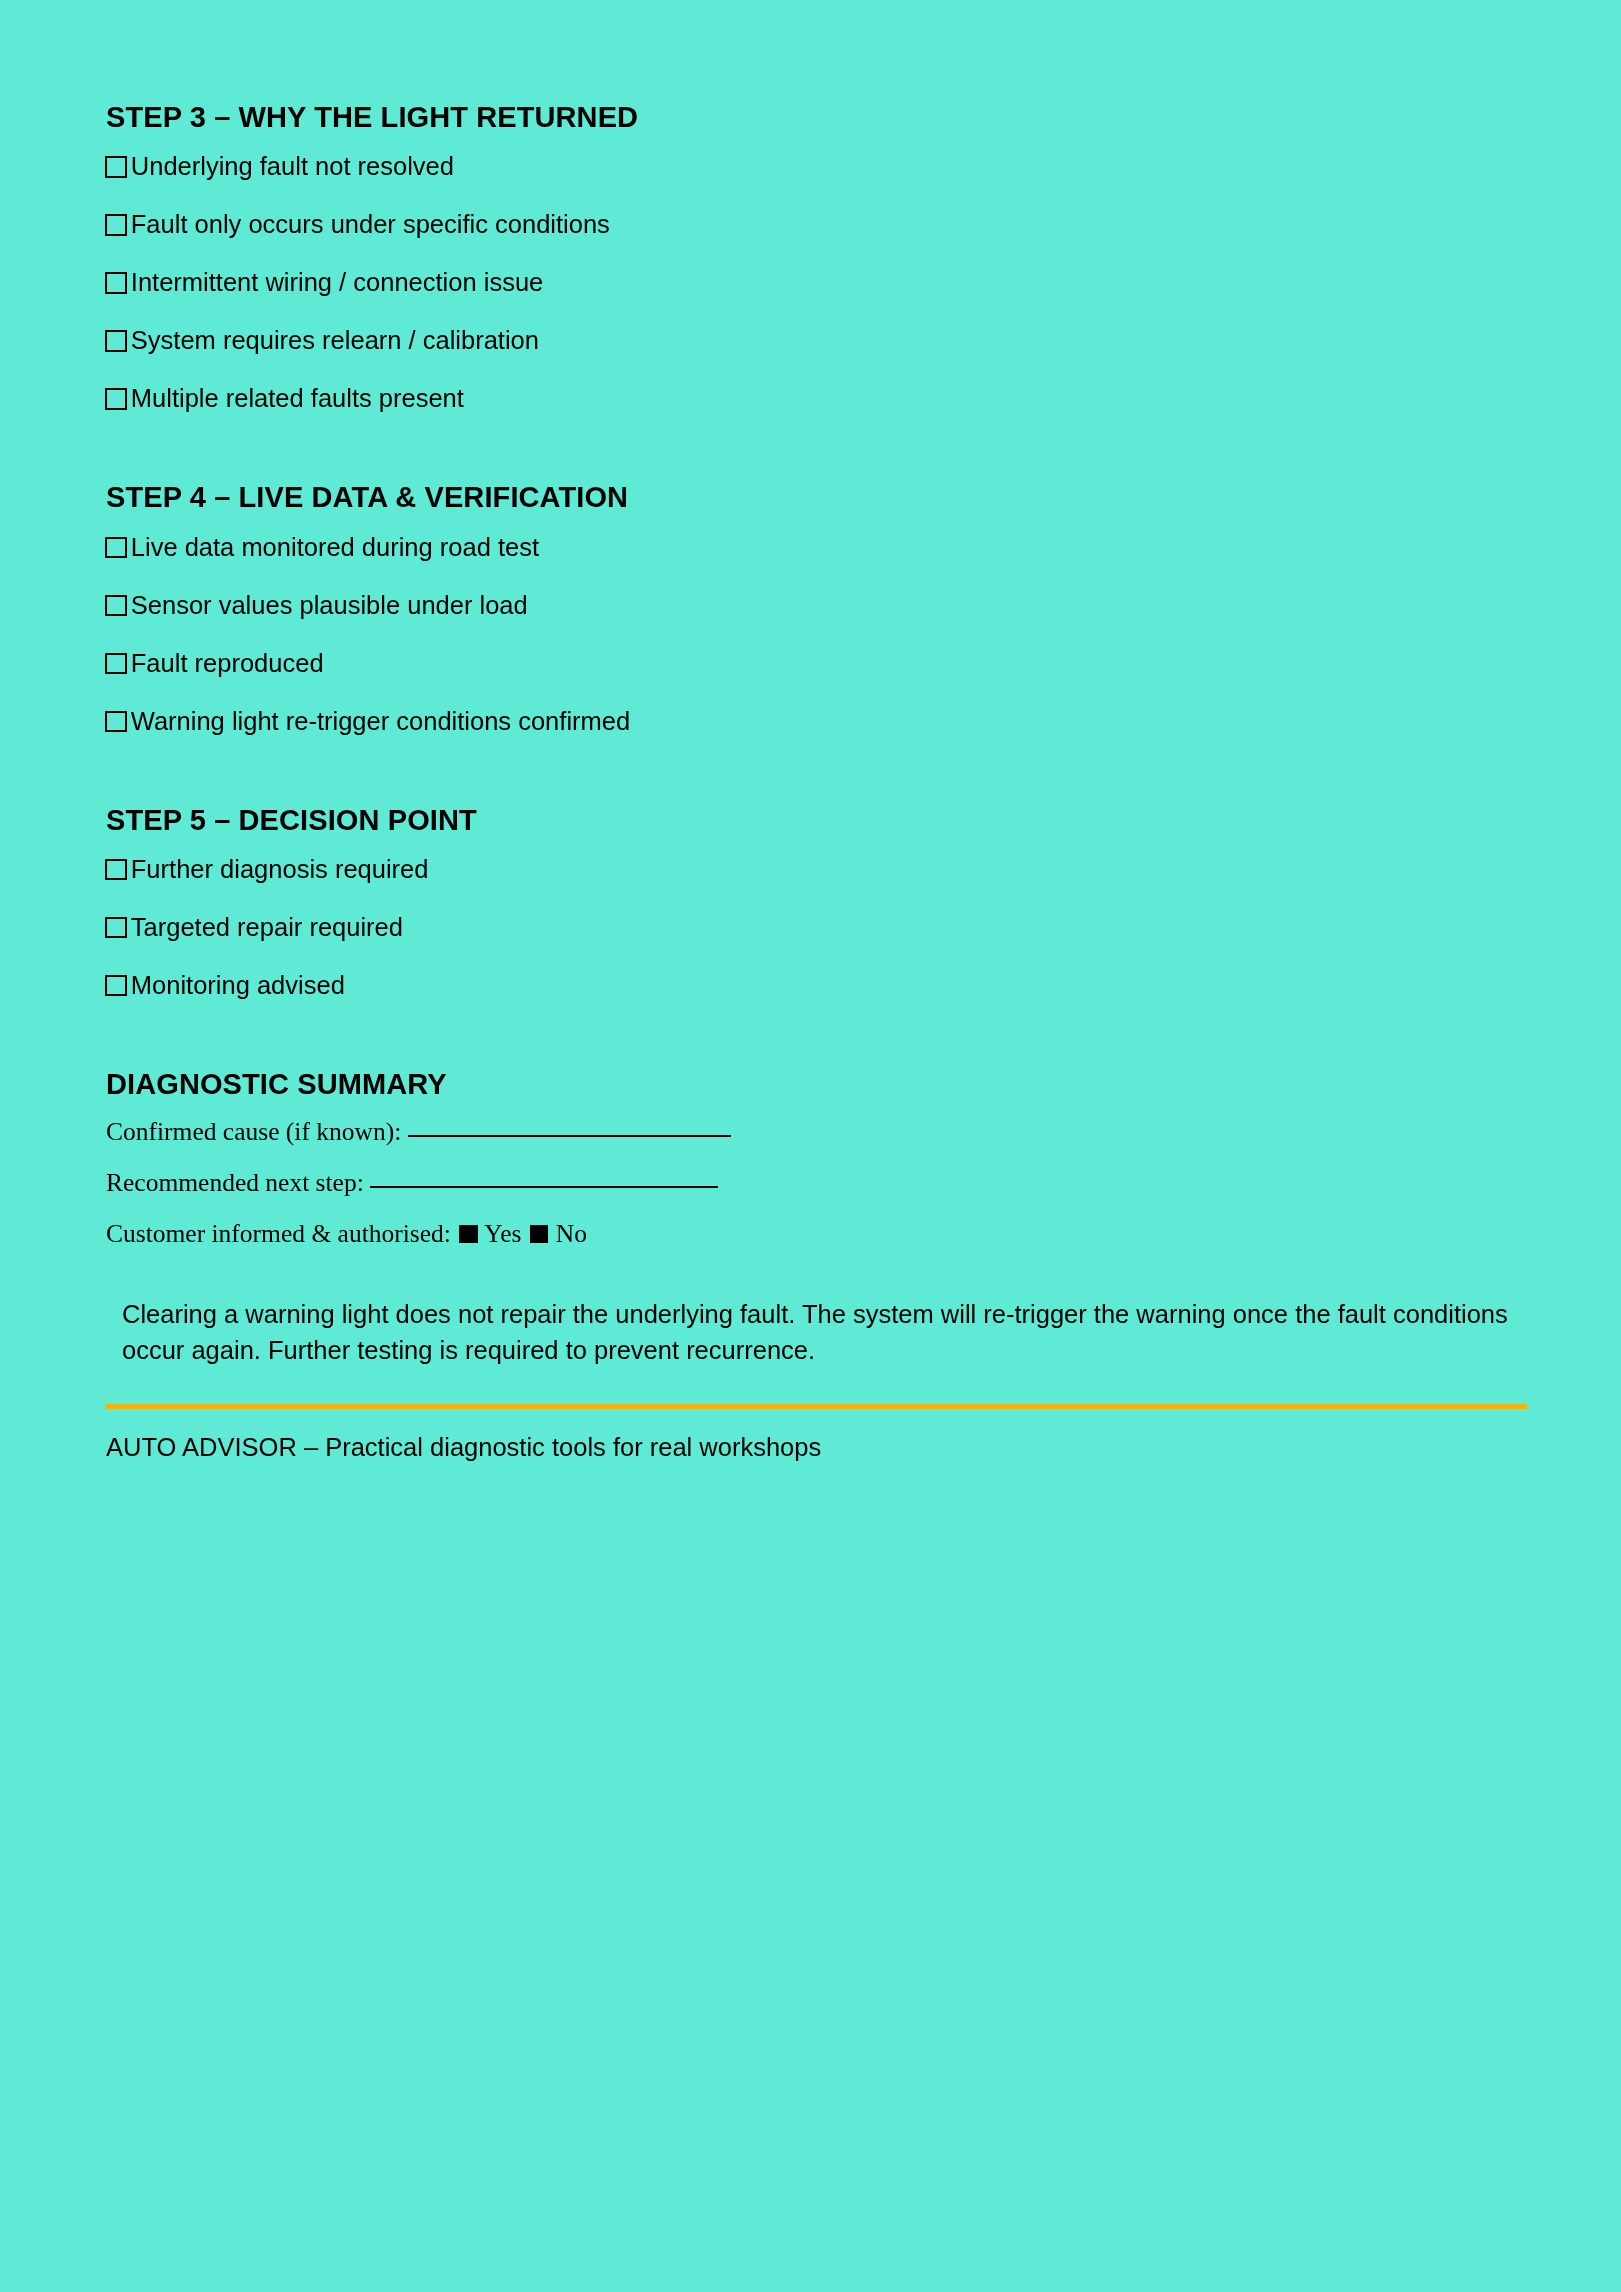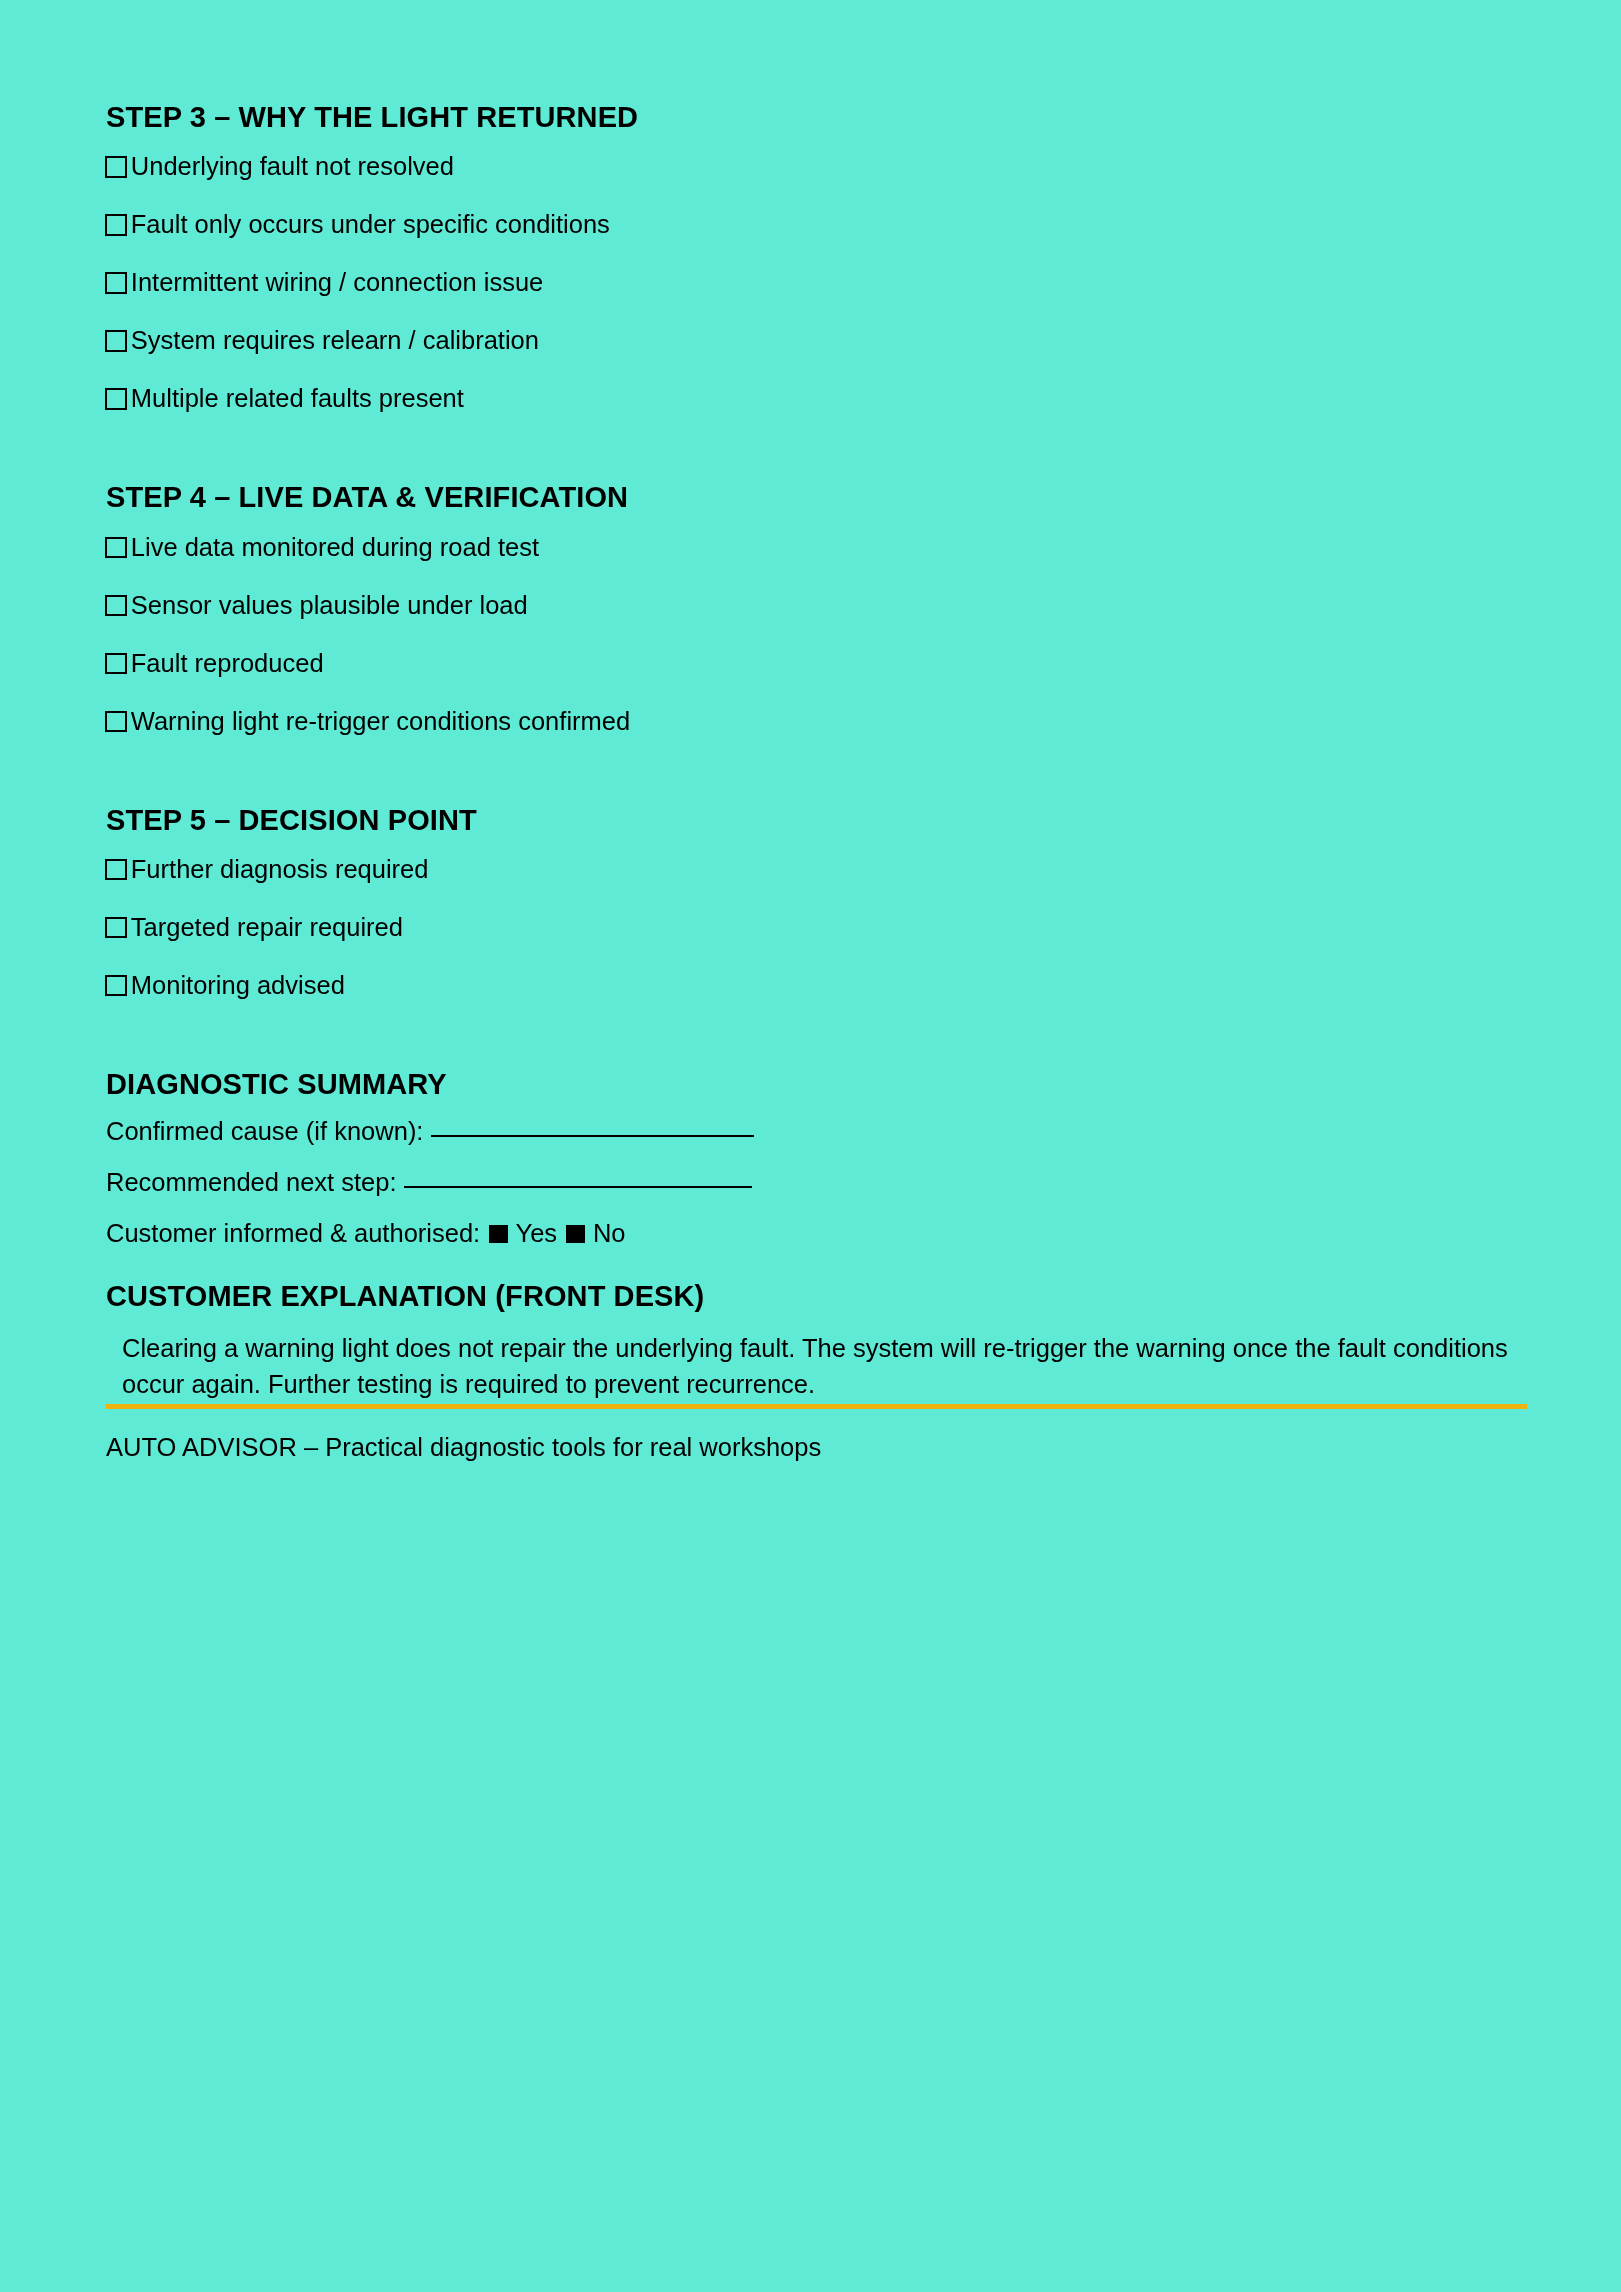--- a/index.html
+++ b/index.html
@@ -84,20 +84,21 @@
     white-space: nowrap;
   }
 
   
   .field-row {
     font-size: 25.5px;
     line-height: 33px;
     height: 51px;
     white-space: nowrap;
     color: #000000;
+    font-family: Liberation Serif, serif;
   }
   .rule-line {
     display: inline-block;
     border-bottom: 2px solid #000000;
     vertical-align: 2.9px;
     height: 0;
   }
   .rule-confirmed { width: 323px; }
   .rule-recommended { width: 348px; }
 
@@ -225,21 +226,20 @@
     <div class="field-row">
       <span>Customer informed &amp; authorised:</span>
       <span class="box-filled"></span>
       <span>Yes</span>
       <span class="box-filled"></span>
       <span>No</span>
     </div>
 
     <div class="spacer-sm"></div>
 
-    <div class="section-heading heading-block">CUSTOMER EXPLANATION (FRONT DESK)</div>
 
     <p class="explain-para">Clearing a warning light does not repair the underlying fault. The system will re-trigger the warning once the fault conditions occur again. Further testing is required to prevent recurrence.</p>
 
   </div>
 
   <div class="footer-rule" style="background: rgb(240, 178, 14);"></div>
   <div class="footer-text">AUTO ADVISOR – Practical diagnostic tools for real workshops</div>
 
 </div>
 

